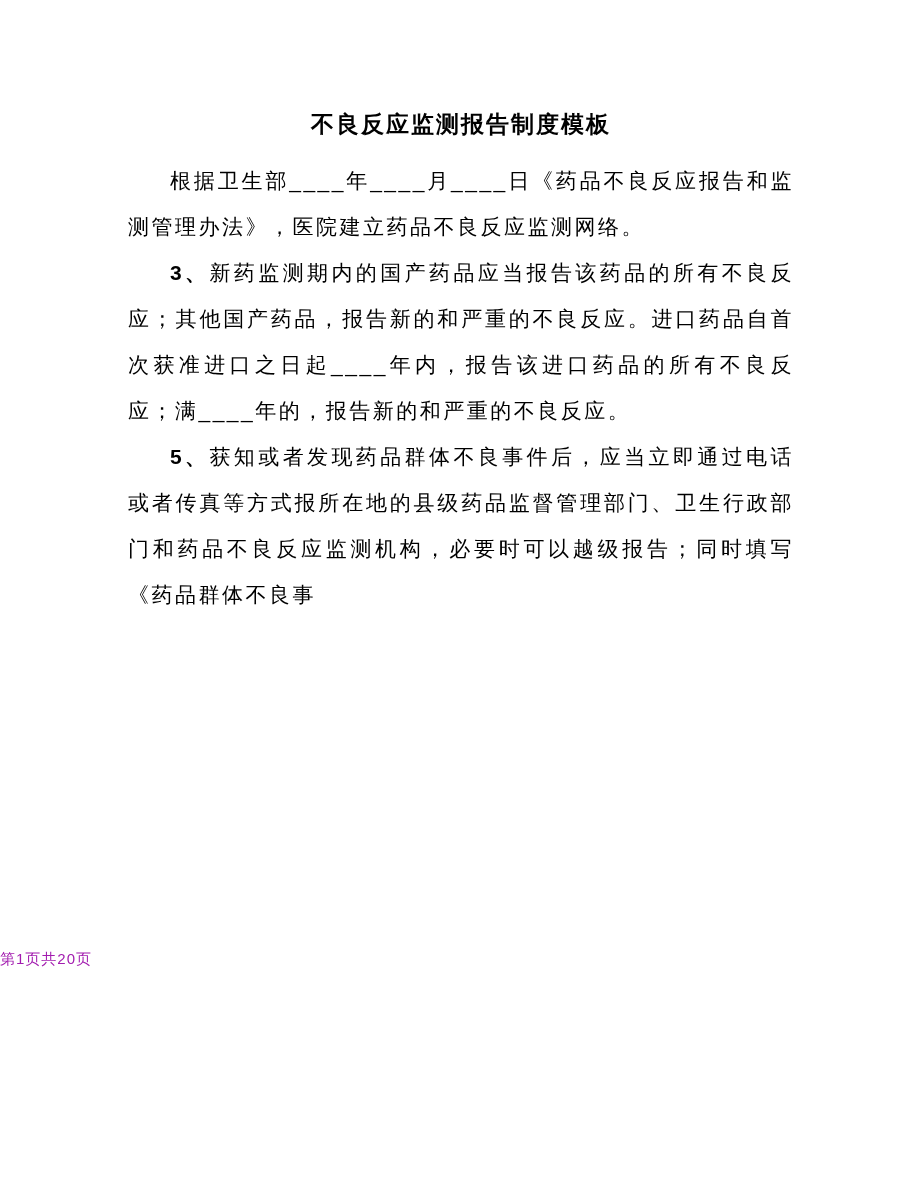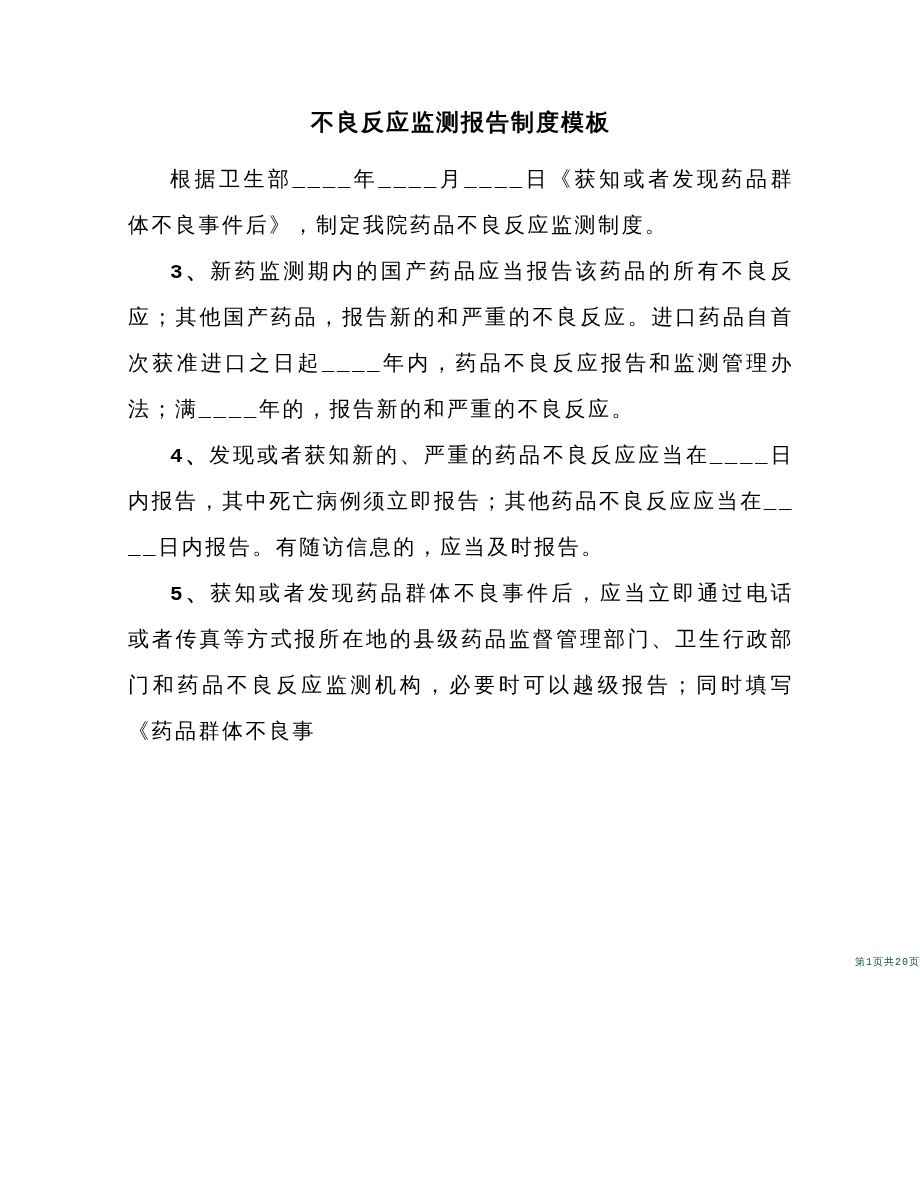--- a/index.html
+++ b/index.html
@@ -6,21 +6,21 @@
     margin: 0;
     padding: 0;
     background: #ffffff;
   }
   .page {
     position: relative;
     width: 920px;
     height: 1013px;
     background: #ffffff;
     color: #000000;
-    font-family: Liberation Mono, monospace;
+    font-family: Liberation Sans, sans-serif;
     overflow: hidden;
   }
   .content {
     position: absolute;
     left: 128px;
     right: 126px;
     top: 104px;
   }
   .doc-title {
     margin: 0 0 14px 0;
@@ -40,33 +40,32 @@
     word-break: break-all;
   }
   .para b {
     font-weight: bold;
   }
   .footer {
     position: absolute;
     left: 0;
     right: 0;
     bottom: 44px;
-    text-align: right;
-    font-size: 10px;
+    text-align: left;
+    font-size: 15px;
     letter-spacing: 1px;
-    color: #14532d;
+    color: #a21caf;
   }
 </style>
 </head>
 <body>
 
 <div class="page">
   <div class="content">
     <h1 class="doc-title">不良反应监测报告制度模板</h1>
     <div>
-        <p class="para"><span>根据卫生部____年____月____日《获知或者发现药品群体不良事件后》，制定我院药品不良反应监测制度。</span></p>
-        <p class="para"><b>3、</b><span>新药监测期内的国产药品应当报告该药品的所有不良反应；其他国产药品，报告新的和严重的不良反应。进口药品自首次获准进口之日起____年内，药品不良反应报告和监测管理办法；满____年的，报告新的和严重的不良反应。</span></p>
-        <p class="para"><b>4、</b><span>发现或者获知新的、严重的药品不良反应应当在____日内报告，其中死亡病例须立即报告；其他药品不良反应应当在____日内报告。有随访信息的，应当及时报告。</span></p>
+        <p class="para"><span>根据卫生部____年____月____日《药品不良反应报告和监测管理办法》，医院建立药品不良反应监测网络。</span></p>
+        <p class="para"><b>3、</b><span>新药监测期内的国产药品应当报告该药品的所有不良反应；其他国产药品，报告新的和严重的不良反应。进口药品自首次获准进口之日起____年内，报告该进口药品的所有不良反应；满____年的，报告新的和严重的不良反应。</span></p>
         <p class="para"><b>5、</b><span>获知或者发现药品群体不良事件后，应当立即通过电话或者传真等方式报所在地的县级药品监督管理部门、卫生行政部门和药品不良反应监测机构，必要时可以越级报告；同时填写《药品群体不良事</span></p>
       </div>
   </div>
   <div class="footer">第1页共20页</div>
 </div>
 
 </body></html>

